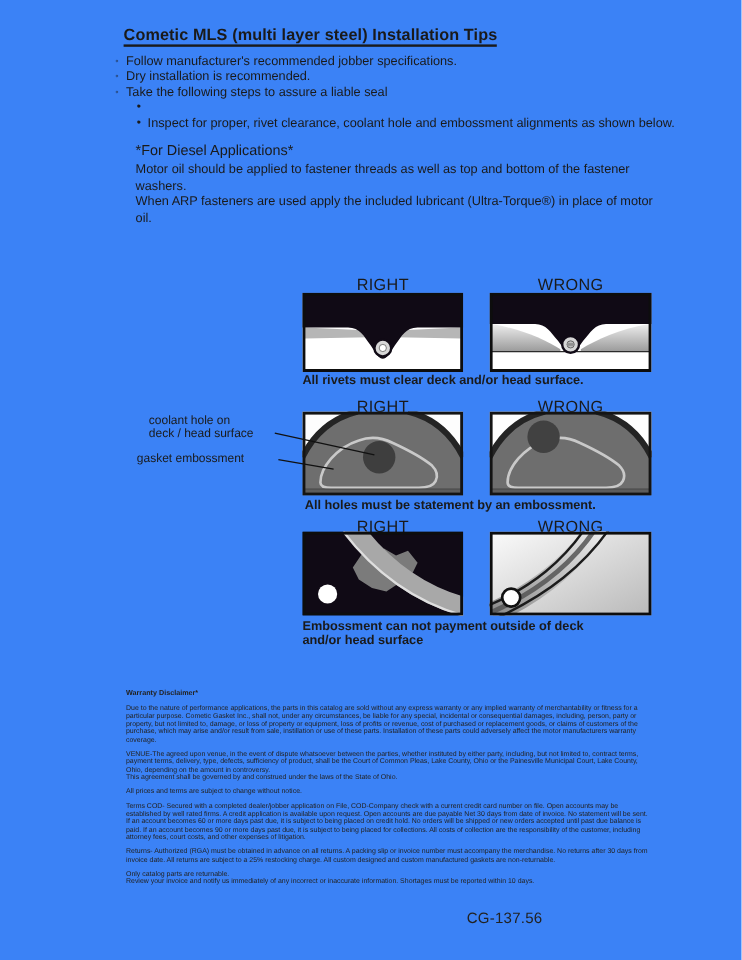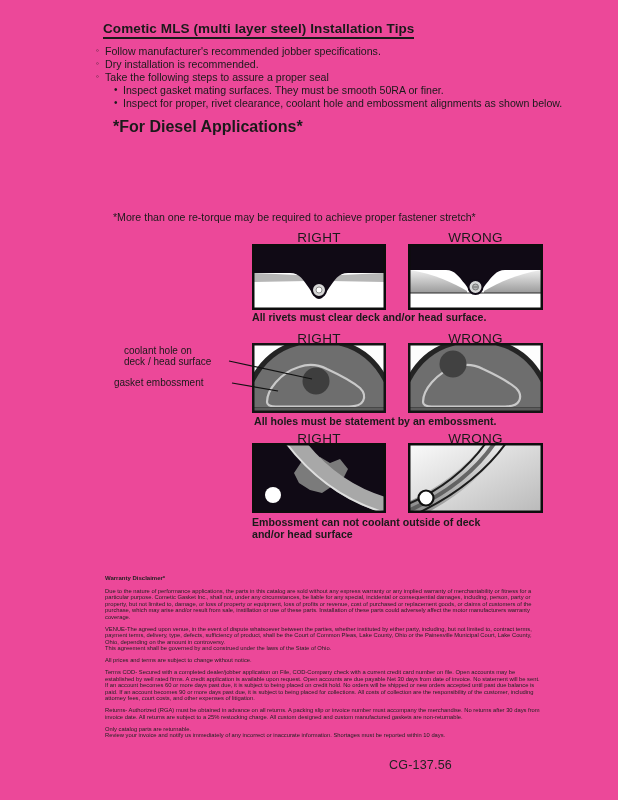--- a/index.html
+++ b/index.html
@@ -1,28 +1,28 @@
 <!DOCTYPE html>
 <html><head>
 <meta charset="utf-8">
 <style>
   html,body{margin:0;padding:0;background:#ffffff;}
   body{width:618px;height:800px;font-family:"Liberation Sans",sans-serif;color:#1a1a1a;}
-  .page{position:relative;width:618px;height:800px;background:#ec4899;overflow:hidden;}
+  .page{position:relative;width:618px;height:800px;background:#3b82f6;overflow:hidden;}
 
   .title{position:absolute;left:103px;top:21px;font-size:13.5px;font-weight:bold;
          border-bottom:2px solid #1a1a1a;padding-bottom:1px;letter-spacing:0.1px;}
 
   .tips{position:absolute;left:96px;top:45px;font-size:10.6px;line-height:12.9px;}
   .tip{display:flex;}
   .tip .glyph{width:9px;font-size:8px;line-height:12.9px;}
   .tip.sub{margin-left:18px;}
   .tip.sub .glyph{font-size:10px;width:9px;}
 
-  .diesel-h{position:absolute;left:113px;top:118px;font-size:16px;font-weight:bold;}
+  .diesel-h{position:absolute;left:113px;top:118px;font-size:12px;font-weight:normal;}
   .para{position:absolute;left:113px;width:445px;font-size:10.6px;line-height:13.6px;white-space:pre-line;}
   #p1{top:135px;} #p2{top:169px;} #p3{top:211px;}
 
   .figrow{position:absolute;left:16px;width:618px;}
   #row1{top:229px;height:100px;}
   #row2{top:330px;height:100px;}
   #row3{top:429px;height:115px;}
   .flabel{position:absolute;font-size:13.5px;text-align:center;letter-spacing:0.3px;}
   .fimg{position:absolute;display:block;}
   .fcap{position:absolute;font-size:10.6px;font-weight:bold;white-space:pre-line;line-height:11.5px;}
@@ -52,34 +52,34 @@
     <div class="tip">
       <span class="glyph">◦</span>
       <span>Follow manufacturer's recommended jobber specifications.</span>
     </div>
     <div class="tip">
       <span class="glyph">◦</span>
       <span>Dry installation is recommended.</span>
     </div>
     <div class="tip">
       <span class="glyph">◦</span>
-      <span>Take the following steps to assure a proper seal</span>
+      <span>Take the following steps to assure a liable seal</span>
     </div>
     <div class="tip sub">
       <span class="glyph">•</span>
-      <span>Inspect gasket mating surfaces.  They must be smooth 50RA or finer.</span>
     </div>
     <div class="tip sub">
       <span class="glyph">•</span>
       <span>Inspect for proper, rivet clearance, coolant hole and embossment alignments as shown below.</span>
     </div>
   </div>
 
   <div class="diesel-h">*For Diesel Applications*</div>
-  <div class="para" id="p3">*More than one re-torque may be required to achieve proper fastener stretch*</div>
+  <div class="para" id="p1">Motor oil should be applied to fastener threads as well as top and bottom of the fastener washers.
+When ARP fasteners are used apply the included lubricant (Ultra-Torque®) in place of motor oil.</div>
 
   <div class="figrow" id="row1">
     <div class="flabel lab-l">RIGHT</div>
     <div class="flabel lab-r">WRONG</div>
 
     <svg class="fimg lab-l" width="134" height="66" viewBox="0 0 134 66">
       <rect width="134" height="66" fill="#ffffff"></rect>
       <path d="M2,29 L56,31.5 L56,37 L2,38 Z" fill="#b6b6b6"></path>
       <path d="M132,29 L78,31.5 L78,37 L132,38 Z" fill="#b6b6b6"></path>
       <path d="M0,0 H134 V29 H96 C86,29 83,36 77,44 C72,52 70,55 67,55 C64,55 62,52 57,44 C51,36 48,29 38,29 H0 Z" fill="#100a15"></path>
@@ -181,21 +181,21 @@
       </defs>
       <rect width="135" height="70" fill="url(#gw2)"></rect>
       <path d="M92,-6 C70,26 42,50 2,68" stroke="url(#gw3)" stroke-width="18" fill="none"></path>
       <path d="M88,-2 C68,28 40,50 2,67" stroke="#555555" stroke-width="4" fill="none" opacity="0.85"></path>
       <path d="M101,-4 C79,28 49,52 6,72" stroke="#1c1c1c" stroke-width="2" fill="none"></path>
       <path d="M82,-6 C62,24 36,46 -2,62" stroke="#1c1c1c" stroke-width="2" fill="none"></path>
       <circle cx="18" cy="55" r="7.5" fill="#ffffff" stroke="#111111" stroke-width="2.2"></circle>
       <rect x="1.25" y="1.25" width="132.5" height="67.5" fill="none" stroke="#0d0d0d" stroke-width="2.5"></rect>
     </svg>
 
-    <div class="fcap">Embossment can not coolant outside of deck
+    <div class="fcap">Embossment can not payment outside of deck
 and/or head surface</div>
   </div>
 
   <div class="fineprint">
     <p class="fp-h">Warranty Disclaimer*</p>
     <p>Due to the nature of performance applications, the parts in this catalog are sold without any express warranty or any implied warranty of merchantability or fitness for a particular purpose.  Cometic Gasket Inc., shall not, under any circumstances, be liable for any special, incidental or consequential damages, including, person, party or property, but not limited to, damage, or loss of property or equipment, loss of profits or revenue, cost of purchased or replacement goods, or claims of customers of the purchase, which may arise and/or result from sale, instillation or use of these parts.  Installation of these parts could adversely affect the motor manufacturers warranty coverage.</p>
     <p>VENUE-The agreed upon venue, in the event of dispute whatsoever between the parties, whether instituted by either party, including, but not limited to, contract terms, payment terms, delivery, type, defects, sufficiency of product, shall be the Court of Common Pleas, Lake County, Ohio or the Painesville Municipal Court, Lake County, Ohio, depending on the amount in controversy.
 This agreement shall be governed by and construed under the laws of the State of Ohio.</p>
     <p>All prices and terms are subject to change without notice.</p>
     <p>Terms COD- Secured with a completed dealer/jobber application on File, COD-Company check with a current credit card number on file.  Open accounts may be established by well rated firms.  A credit application is available upon request.  Open accounts are due payable Net 30 days from date of invoice.  No statement will be sent.  If an account becomes 60 or more days past due, it is subject to being placed on credit hold.  No orders will be shipped or new orders accepted until past due balance is paid.  If an account becomes 90 or more days past due, it is subject to being placed for collections.  All costs of collection are the responsibility of the customer, including attorney fees, court costs, and other expenses of litigation.</p>

